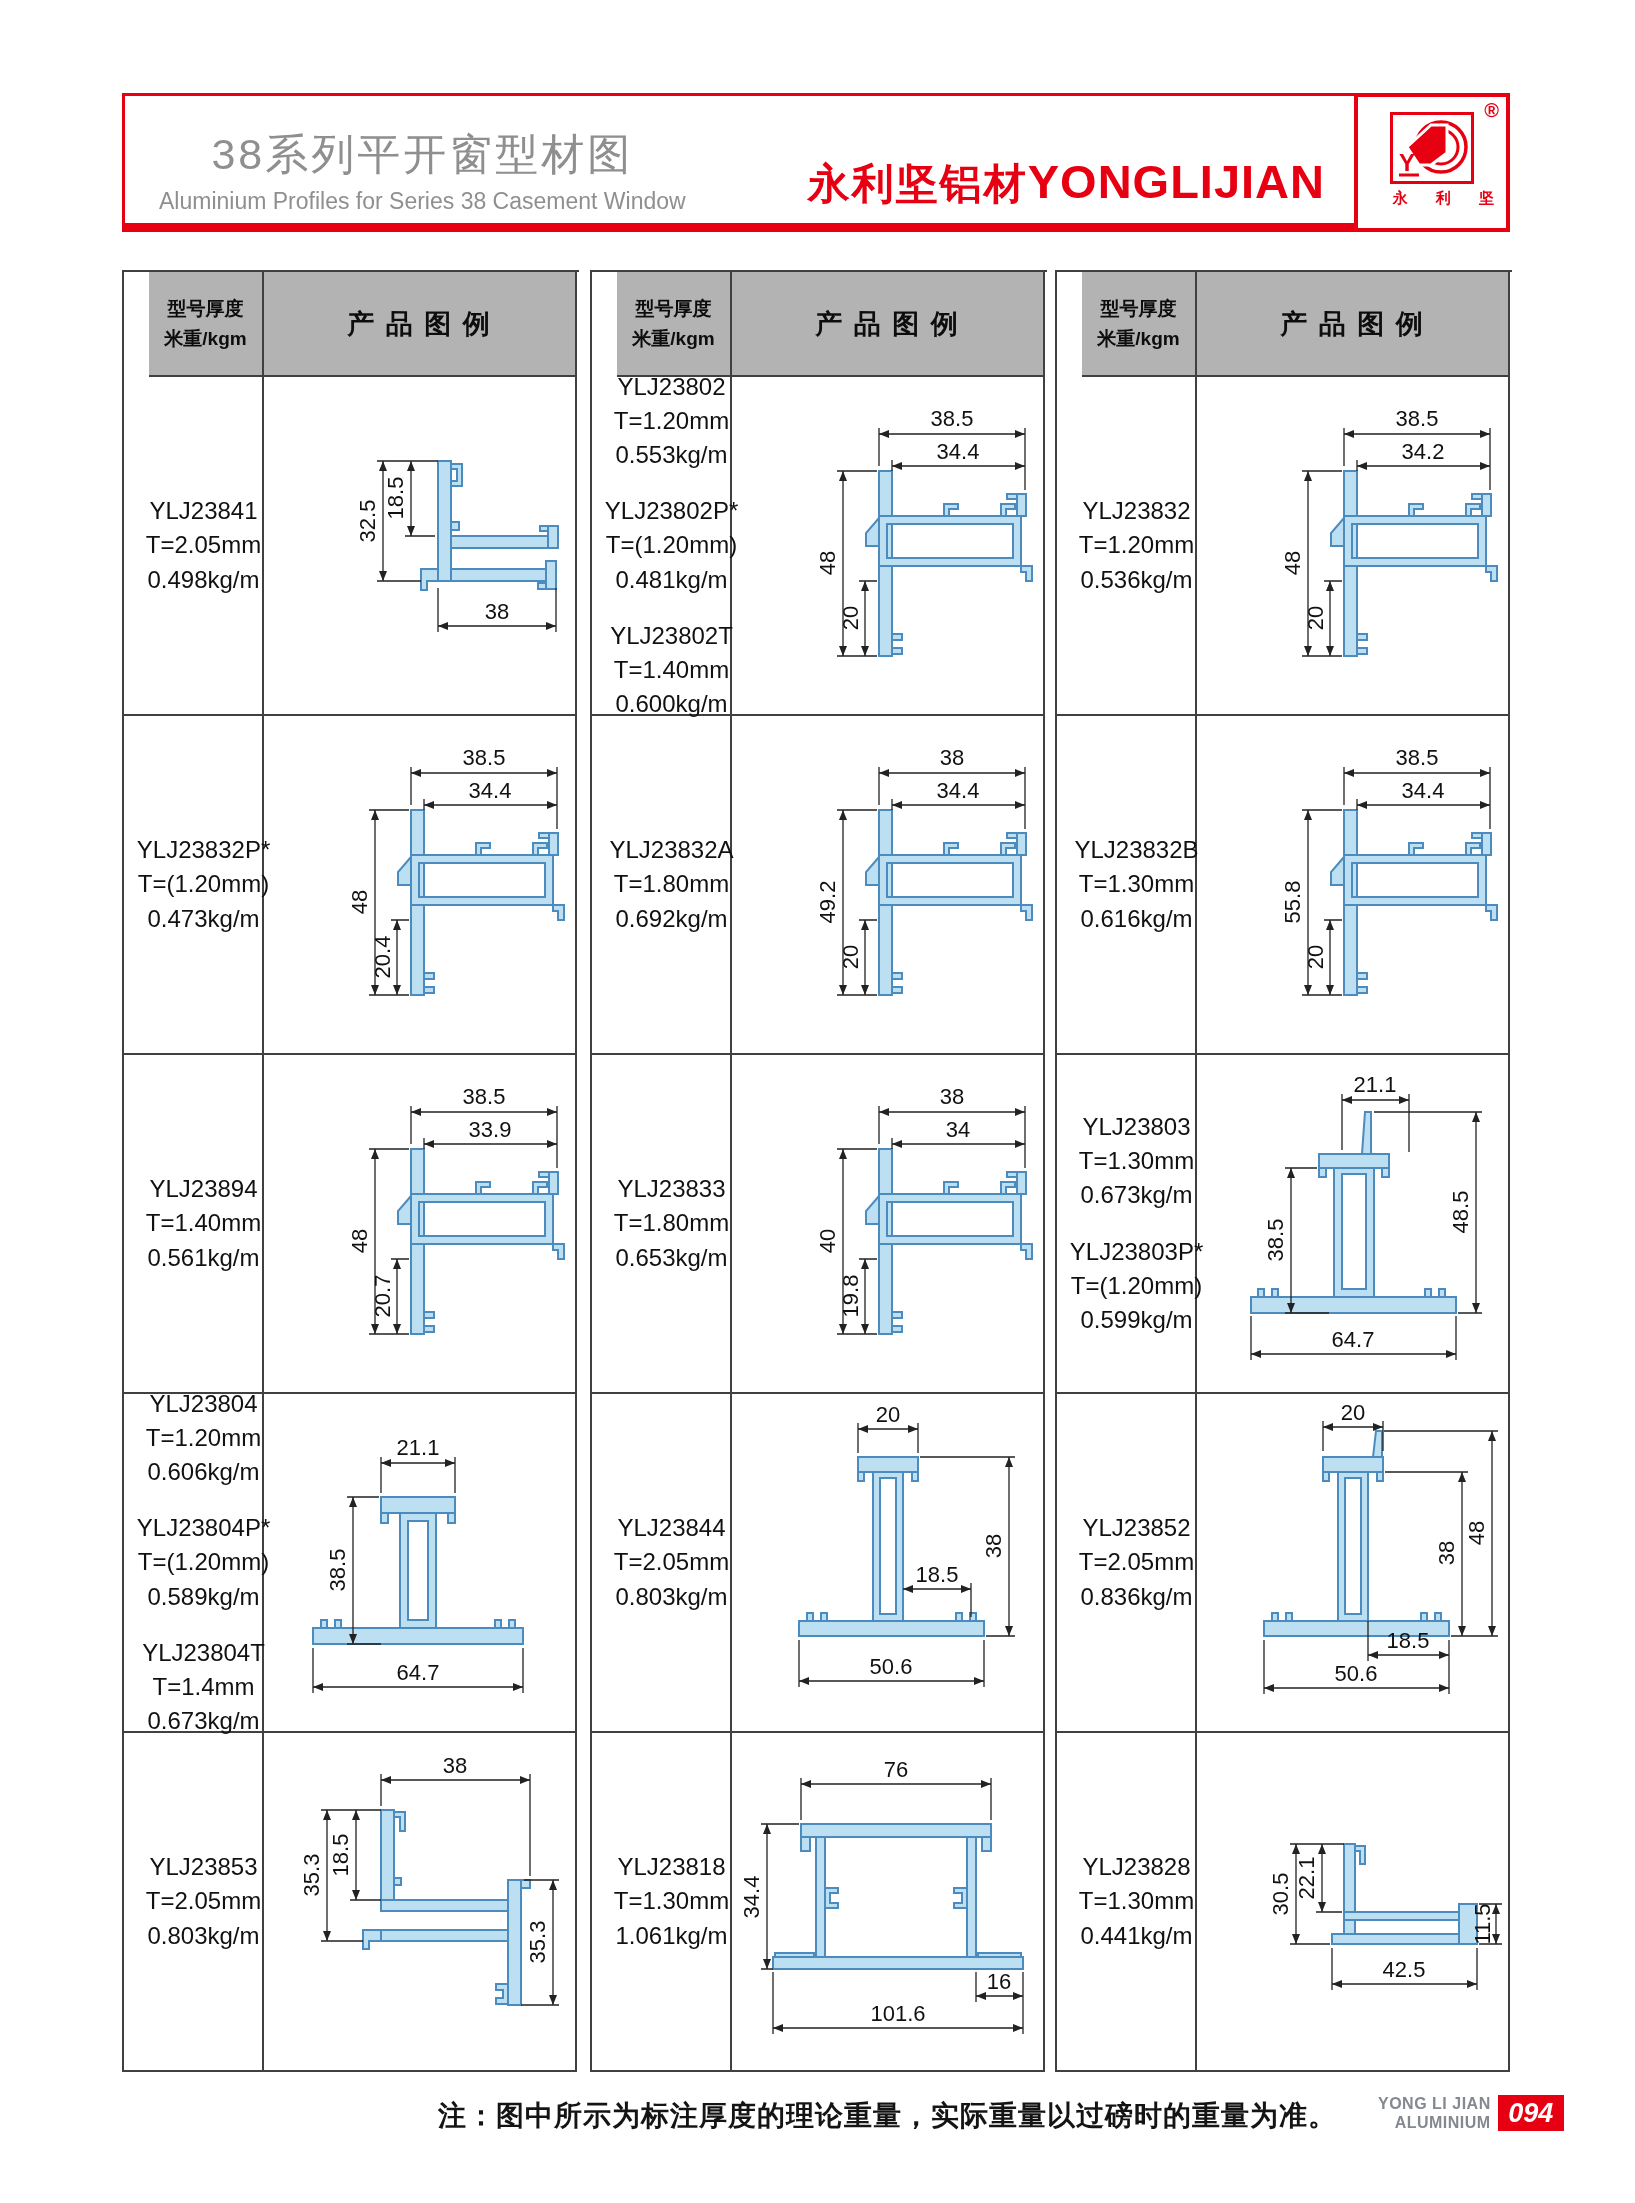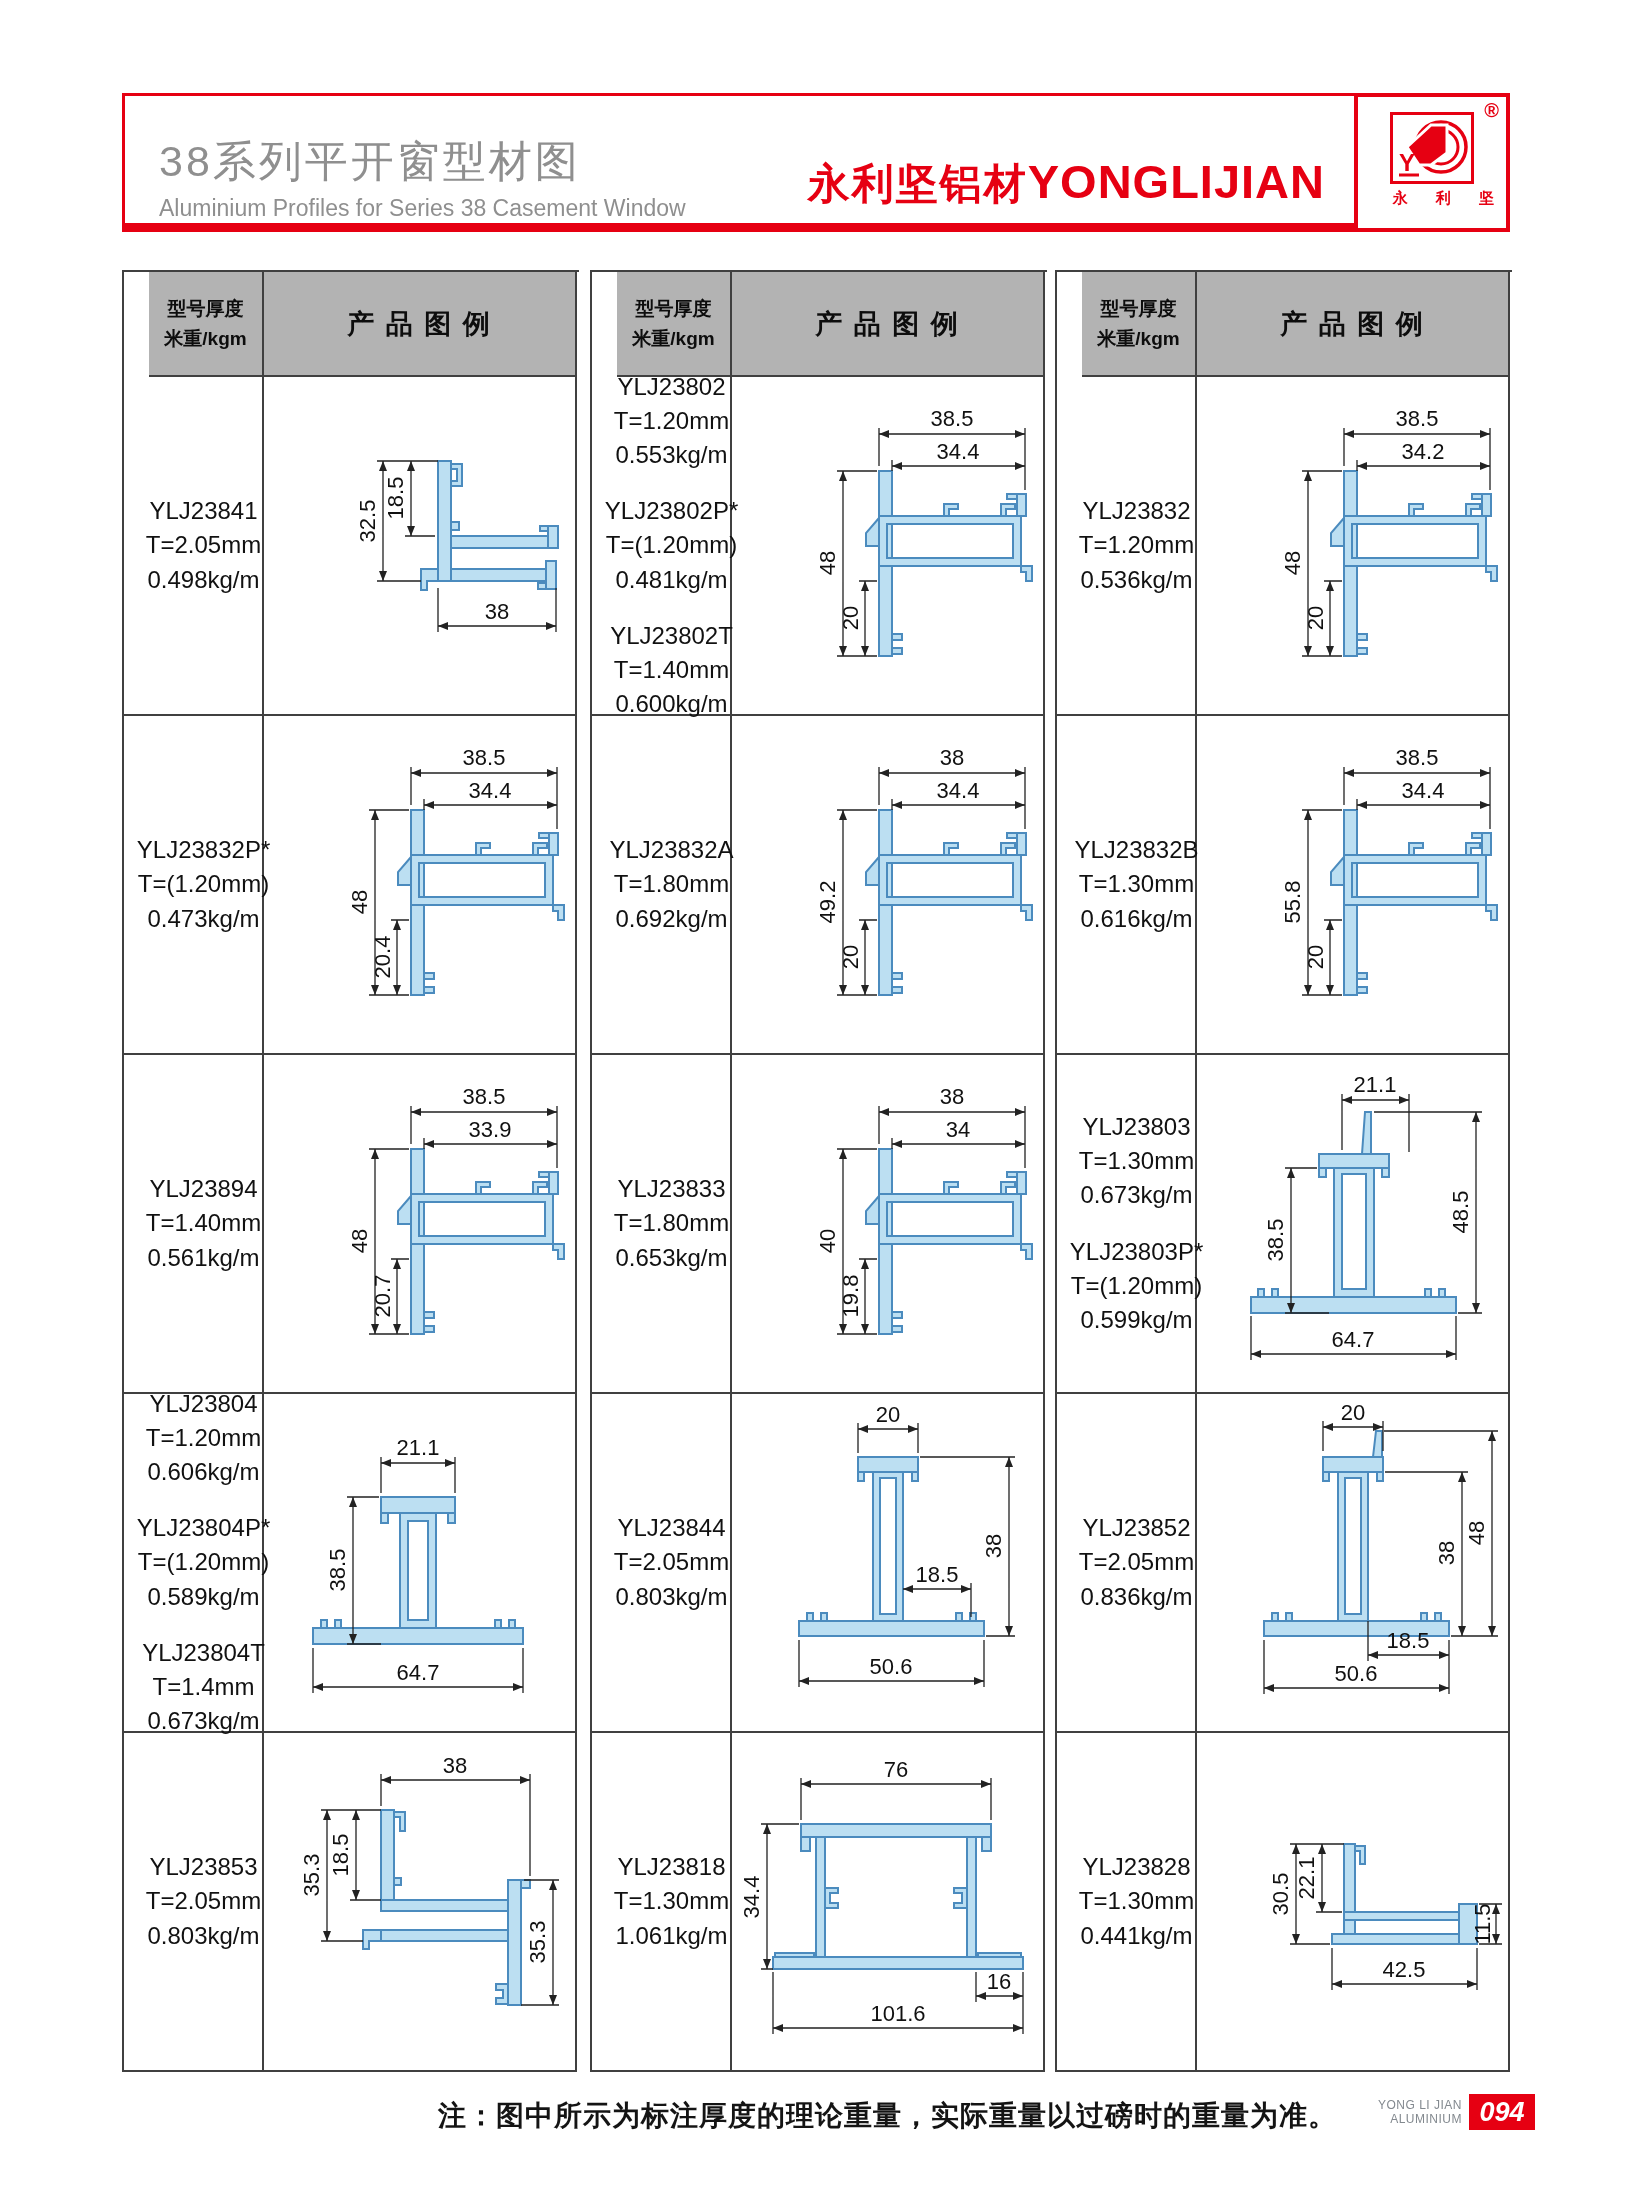--- a/index.html
+++ b/index.html
@@ -1,21 +1,21 @@
 <!DOCTYPE html>
 <html><head>
 <meta charset="utf-8">
 <style>
   html,body{margin:0;padding:0;}
   body{width:1635px;height:2203px;background:#ffffff;position:relative;
        font-family:"Liberation Sans",sans-serif;color:#111;}
   
   .hdr{position:absolute;left:122px;top:93px;width:1388px;height:139px;
        border:3px solid #e60012;border-bottom:9px solid #e60012;box-sizing:border-box;background:#fff;}
-  .titleblock{position:absolute;left:34px;top:37px;}
+  .titleblock{position:absolute;left:34px;top:30px;text-align:center;}
   .title-cn{font-size:43px;color:#8f8f8f;letter-spacing:3px;}
   .title-en{font-size:23px;color:#8f8f8f;margin-top:4px;}
   .brand{position:absolute;right:182px;top:58px;display:flex;align-items:baseline;white-space:nowrap;}
   .brand-cn{font-size:42px;font-weight:bold;color:#e60012;letter-spacing:2px;}
   .brand-en{font-size:47px;font-weight:bold;color:#e60012;letter-spacing:1px;}
   .logo{position:absolute;top:-3px;right:-3px;width:156px;height:139px;border:4px solid #e60012;
         background:#fff;box-sizing:border-box;}
   .logo-reg{position:absolute;top:2px;right:7px;color:#e60012;font-size:20px;font-weight:bold;}
   .logo-in{width:84px;height:72px;border:3px solid #e60012;margin:15px auto 0;box-sizing:border-box;position:relative;}
   .logo-ch{color:#e60012;font-size:15px;font-weight:bold;text-align:right;letter-spacing:12px;margin-top:5px;margin-left:12px;}
@@ -32,21 +32,21 @@
   .prod div{white-space:nowrap;}
   .drw{padding:0;}
   svg.dwg{width:313px;height:339px;overflow:visible;display:block;}
   .prof{fill:#bcdff2;stroke:#4b8bbe;stroke-width:2;fill-rule:evenodd;}
   .dln{stroke:#222;stroke-width:1.3;fill:none;}
   .arr{fill:#222;stroke:none;}
   .dtx{font:22px "Liberation Sans",sans-serif;fill:#111;text-anchor:middle;}
   
   .note{position:absolute;left:438px;top:2097px;font-size:28px;font-weight:bold;color:#141414;letter-spacing:1px;}
   .pagebadge{position:absolute;left:1378px;top:2094px;display:flex;align-items:center;gap:7px;}
-  .pb-txt{font-size:12px;font-weight:normal;color:#83898f;text-align:right;line-height:1.2;letter-spacing:0.5px;}
+  .pb-txt{font-size:16px;font-weight:bold;color:#83898f;text-align:right;line-height:1.2;letter-spacing:0.5px;}
   .pb-num{background:#e60012;color:#fff;font-size:27px;font-weight:bold;font-style:italic;
           width:66px;height:36px;display:flex;align-items:center;justify-content:center;}
 </style>
 </head>
 <body>
 
 <svg width="0" height="0" style="position:absolute" aria-hidden="true">
 <defs>
 
   <g id="pRT" class="prof">

